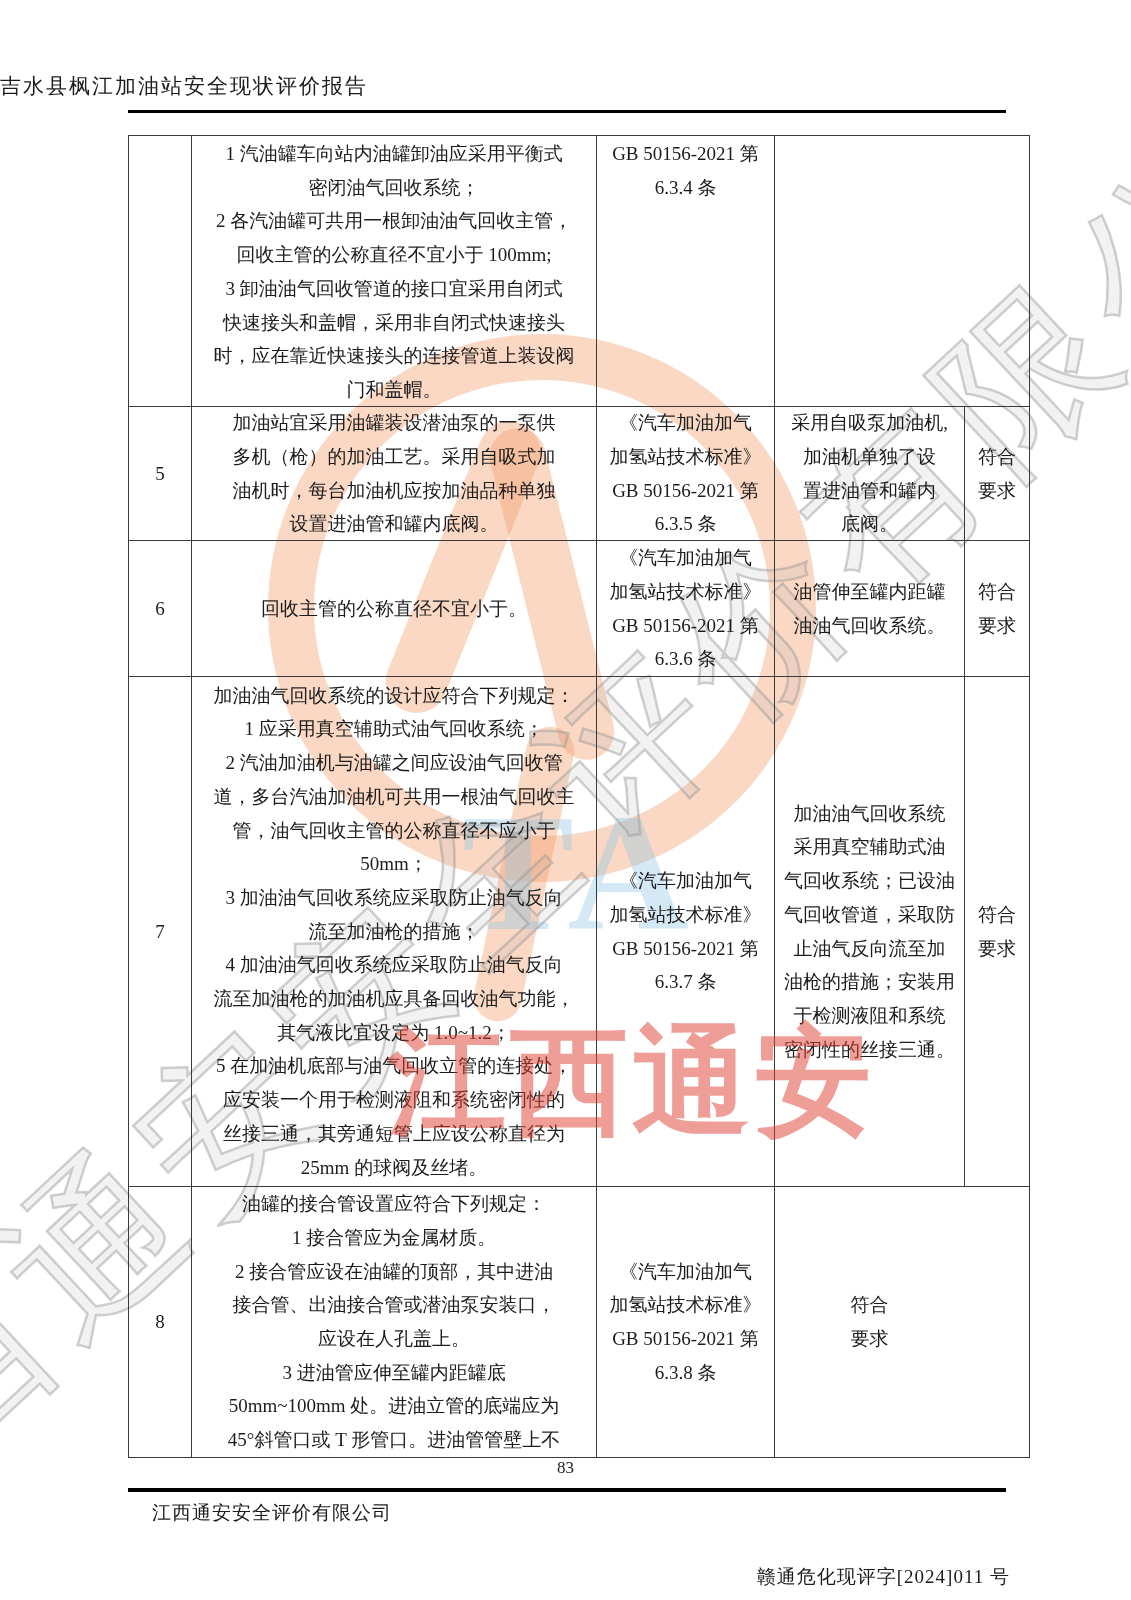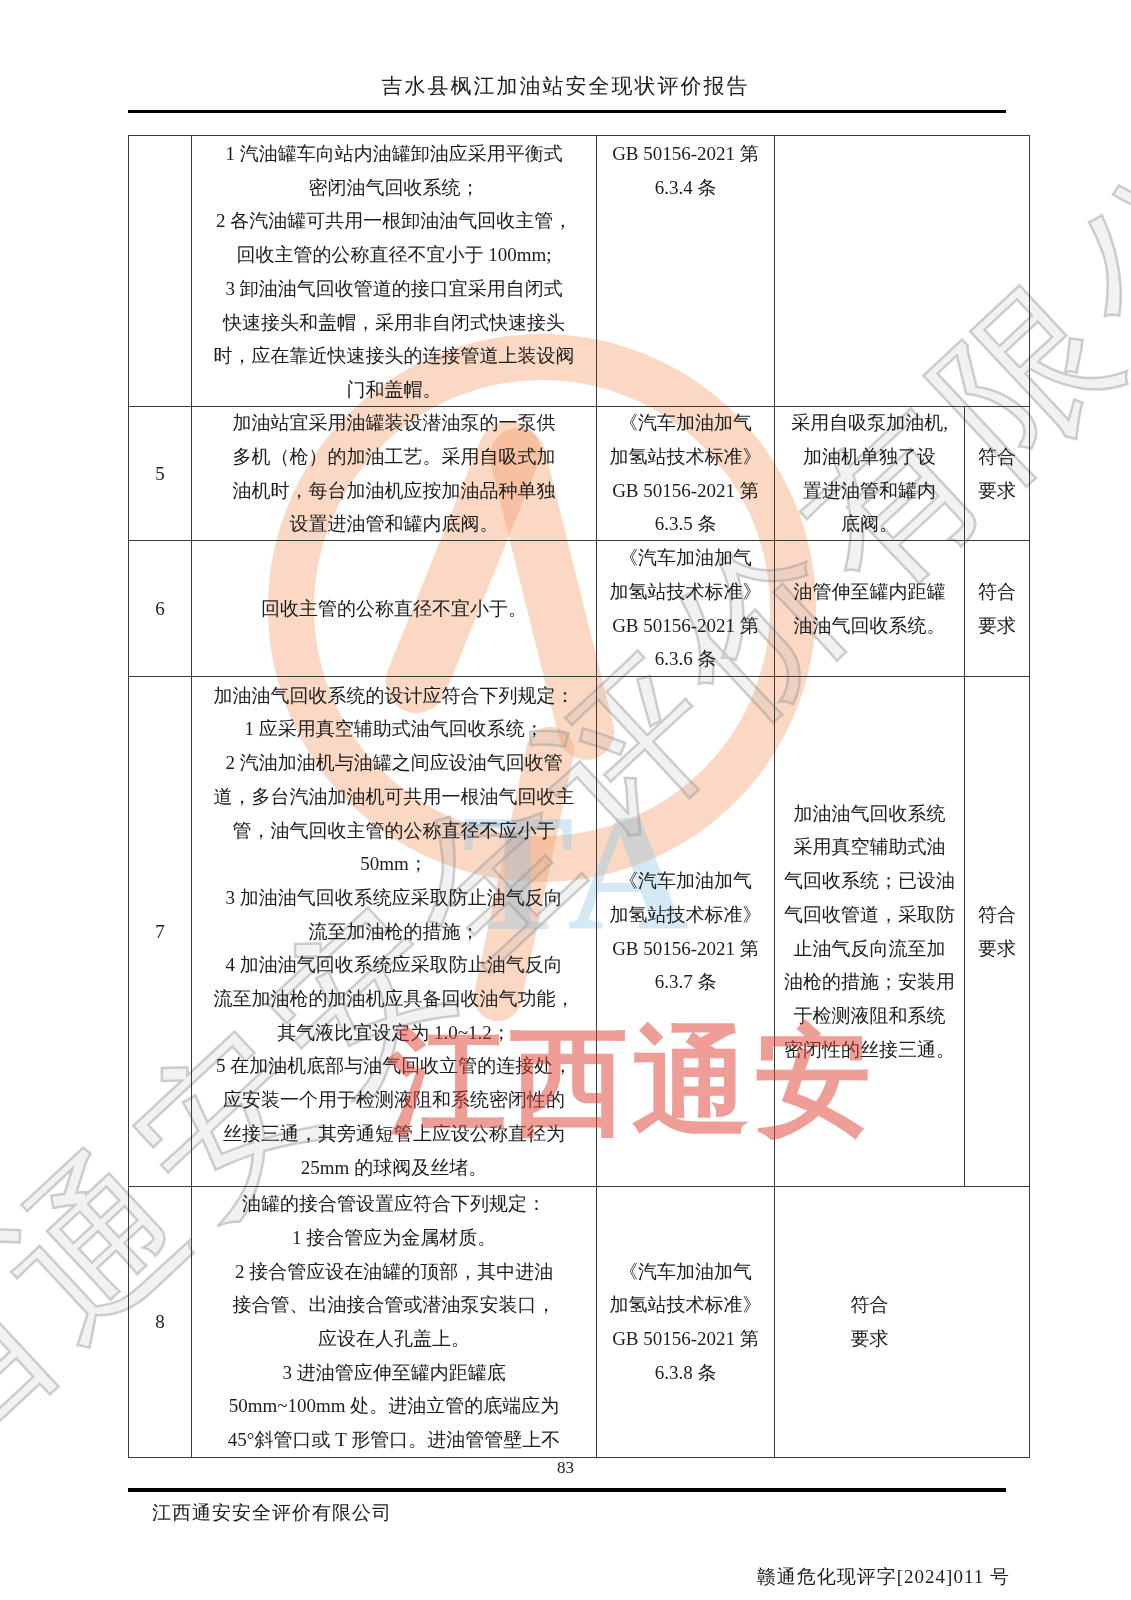--- a/index.html
+++ b/index.html
@@ -27,21 +27,21 @@
     color:rgba(170,170,170,.15);-webkit-text-stroke:2.5px rgba(150,150,150,.45);
   }
   
   .wm-over{position:absolute;inset:0;z-index:2;pointer-events:none;}
   .wm-red{
     position:absolute;left:388px;top:1024px;font-size:118px;font-weight:600;letter-spacing:4px;
     line-height:1;color:rgba(221,60,48,.50);white-space:nowrap;
   }
   
   .content{position:relative;z-index:1;}
-  .doc-title{position:absolute;left:0;top:72px;width:100%;text-align:center;
+  .doc-title{position:absolute;left:0;top:72px;width:100%;
     font-size:21px;letter-spacing:2px;}
   .head-rule{position:absolute;left:128px;top:110px;width:878px;height:3px;background:#000;}
   .report-table{
     position:absolute;left:128px;top:135px;width:902px;box-sizing:border-box;
     border:1px solid #3a3a3a;
   }
   .tr{display:grid;grid-template-columns:62px 405px 178px 190px auto;}
   .tr + .tr{border-top:1px solid #3a3a3a;}
   .td{
     box-sizing:border-box;display:flex;flex-direction:column;justify-content:center;

